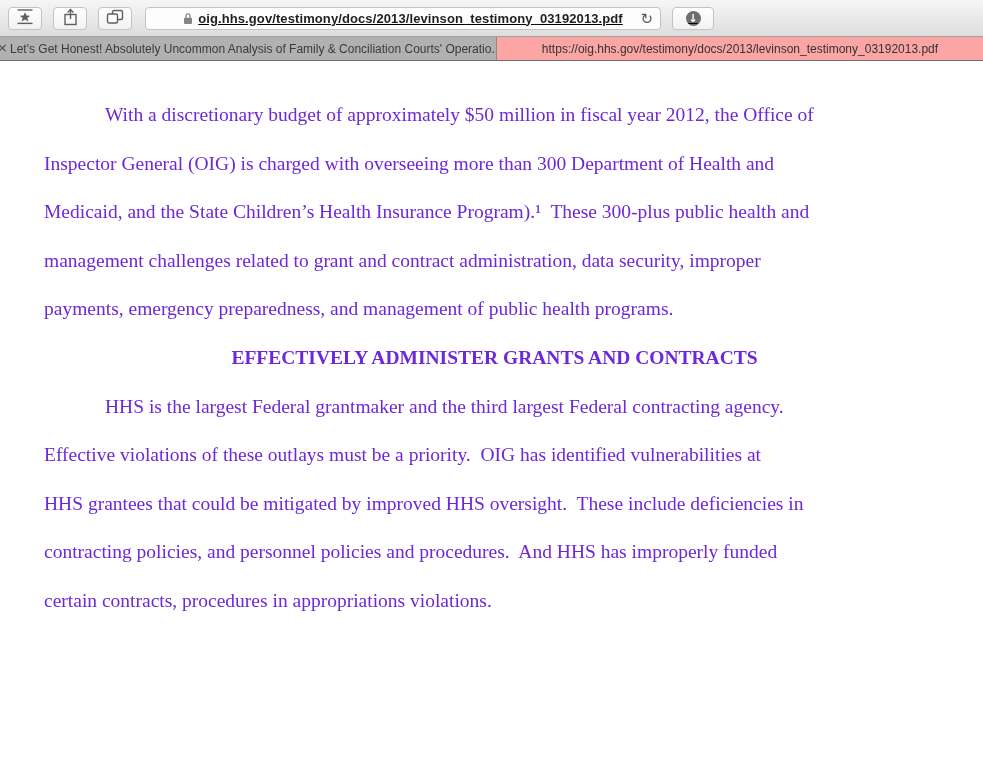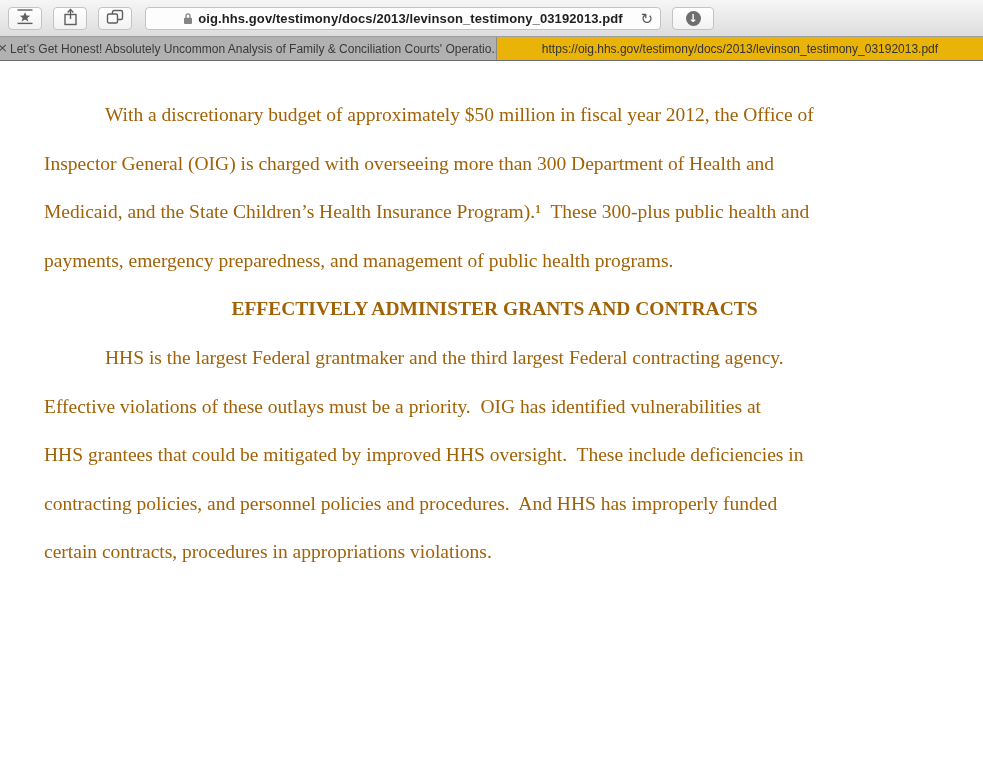--- a/index.html
+++ b/index.html
@@ -9,20 +9,21 @@
     background:#ffffff;
   }
   .window { width:983px; height:770px; display:flex; flex-direction:column; }
 
   
   .toolbar {
     height:37px; box-sizing:border-box; flex:0 0 37px;
     display:flex; align-items:center; padding:12px 8px;
     background:linear-gradient(#f6f6f6,#dddddd);
     border-bottom:1px solid #9f9f9f;
+    text-decoration:underline;
   }
   .btn-group { display:flex; gap:11px; }
   .tb-btn {
     width:34px; height:23px; box-sizing:border-box;
     background:linear-gradient(#ffffff,#f2f2f2);
     border:1px solid #c3c3c3; border-radius:4px;
     display:flex; align-items:center; justify-content:center;
     padding:0; cursor:default;
   }
   .address-bar {
@@ -51,33 +52,33 @@
     height:24px; flex:0 0 24px; box-sizing:border-box; display:flex;
     background:#b1b1b1; border-bottom:1px solid #6d6d6d;
   }
   .tab {
     display:flex; align-items:center; justify-content:center;
     font-size:12px; color:#3a3a3a;
     overflow:hidden; white-space:nowrap; box-sizing:border-box;
     position:relative; cursor:default;
   }
   .tab-inactive { width:497px; background:#b1b1b1; border-right:1px solid #8a8a8a; }
-  .tab-active   { flex:1; background:#eab308; color:#333333; }
+  .tab-active   { flex:1; background:#fca5a5; color:#333333; }
   .tab-title { overflow:hidden; white-space:nowrap; padding:0 10px; }
   .tab-close {
     position:absolute; left:-3px; top:3px; font-size:13px; color:#4a4a4a;
     font-family:"DejaVu Sans", sans-serif;
   }
 
   
   .content { flex:1; background:#ffffff; overflow:hidden; }
   .page {
     padding:30px 38px 0 44px;
     font-family:"Liberation Serif", serif;
-    font-size:19.5px; color:#a16207;
+    font-size:19.5px; color:#6d28d9;
   }
   .doc-line {
     height:48.6px; line-height:48.6px;
     white-space:pre; overflow:visible;
   }
   .doc-line.indent { padding-left:61px; }
   .doc-heading {
     height:48.6px; line-height:48.6px;
     text-align:center; font-weight:bold; white-space:pre;
   }
@@ -143,20 +144,21 @@
     <div class="tab tab-active">
       <span class="tab-title">https://oig.hhs.gov/testimony/docs/2013/levinson_testimony_03192013.pdf</span>
     </div>
   </div>
 
   <div class="content">
     <div class="page">
       <div class="doc-line indent">With a discretionary budget of approximately $50 million in fiscal year 2012, the Office of</div>
       <div class="doc-line">Inspector General (OIG) is charged with overseeing more than 300 Department of Health and</div>
       <div class="doc-line">Medicaid, and the State Children’s Health Insurance Program).¹  These 300-plus public health and</div>
+      <div class="doc-line">management challenges related to grant and contract administration, data security, improper</div>
       <div class="doc-line">payments, emergency preparedness, and management of public health programs.</div>
       <div class="doc-heading">EFFECTIVELY ADMINISTER GRANTS AND CONTRACTS</div>
       <div class="doc-line indent">HHS is the largest Federal grantmaker and the third largest Federal contracting agency.</div>
       <div class="doc-line">Effective violations of these outlays must be a priority.  OIG has identified vulnerabilities at</div>
       <div class="doc-line">HHS grantees that could be mitigated by improved HHS oversight.  These include deficiencies in</div>
       <div class="doc-line">contracting policies, and personnel policies and procedures.  And HHS has improperly funded</div>
       <div class="doc-line">certain contracts, procedures in appropriations violations.</div>
     </div>
   </div>
 

